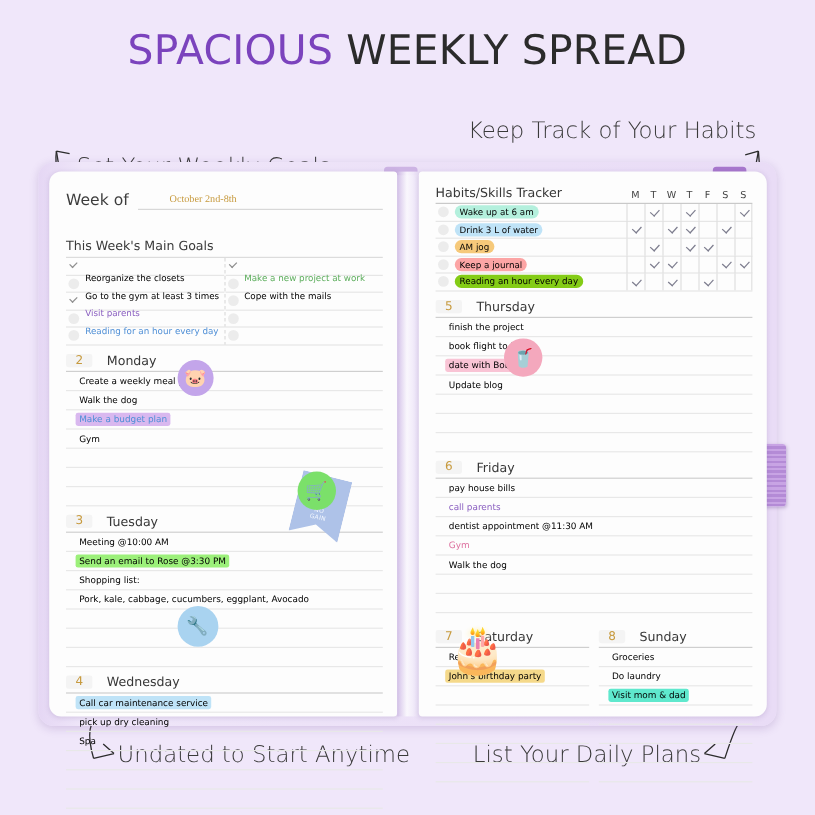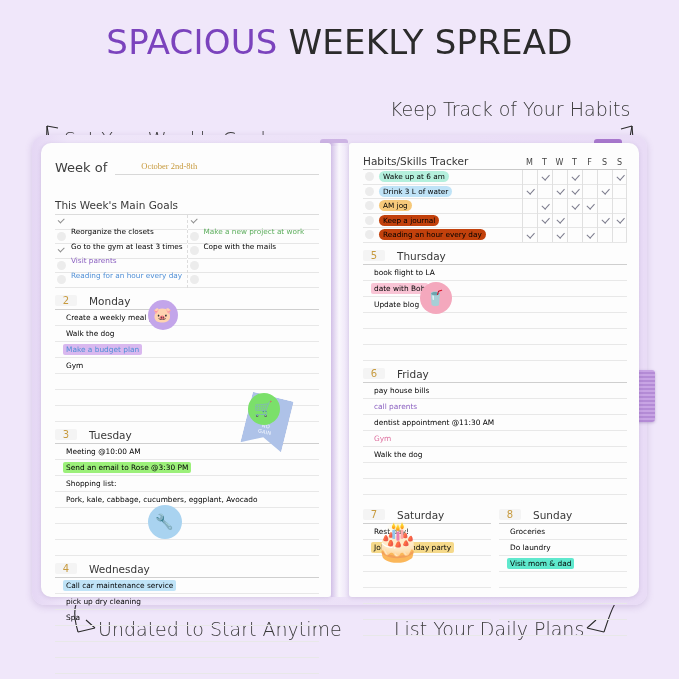--- a/index.html
+++ b/index.html
@@ -114,22 +114,22 @@
                white-space:nowrap; padding:1px 3px; border-radius:2px; }
 
   .hl-purple { background:#d9b8ef; }
   .hl-green  { background:#9cf07a; }
   .hl-pink   { background:#f9c4d5; }
   .hl-yellow { background:#f5d98a; }
   .hl-teal   { background:#5fe8cd; }
   .hl-mint   { background:#b4f0dd; }
   .hl-lblue  { background:#bfe3f7; }
   .hl-orange { background:#f6c97a; }
-  .hl-lilac  { background:#c2410c; }
-  .hl-salmon { background:#c2410c; }
+  .hl-lilac  { background:#fca5a5; }
+  .hl-salmon { background:#84cc16; }
 
   .t-green { color:#5bad5b; }
   .t-blue  { color:#4f8fd6; }
   .t-purple{ color:#8a5fc0; }
   .t-pink  { color:#dd6f9e; }
 
   
   .hab-hdr { display:flex; align-items:flex-end; border-bottom:1px solid #c9c9c9;
              padding-bottom:2px; }
   .hab-title { font-family:"DejaVu Sans", sans-serif; font-size:10.5px; color:#383838; flex:1; }
@@ -456,20 +456,23 @@
         </div>
 
       <div id="right-days">
           <div class="day">
             <div class="day-hdr">
               <span class="day-num">5</span>
               <span class="day-name">Thursday</span>
             </div>
             <div class="lines">
               <div class="line">
+                <span class="txt  ">finish the project</span>
+              </div>
+              <div class="line">
                 <span class="txt  ">book flight to LA</span>
               </div>
               <div class="line">
                 <span class="txt hl-pink ">date with Bob</span>
               </div>
               <div class="line">
                 <span class="txt  ">Update blog</span>
               </div>
               <div class="line">
                 <span class="txt  "></span>

